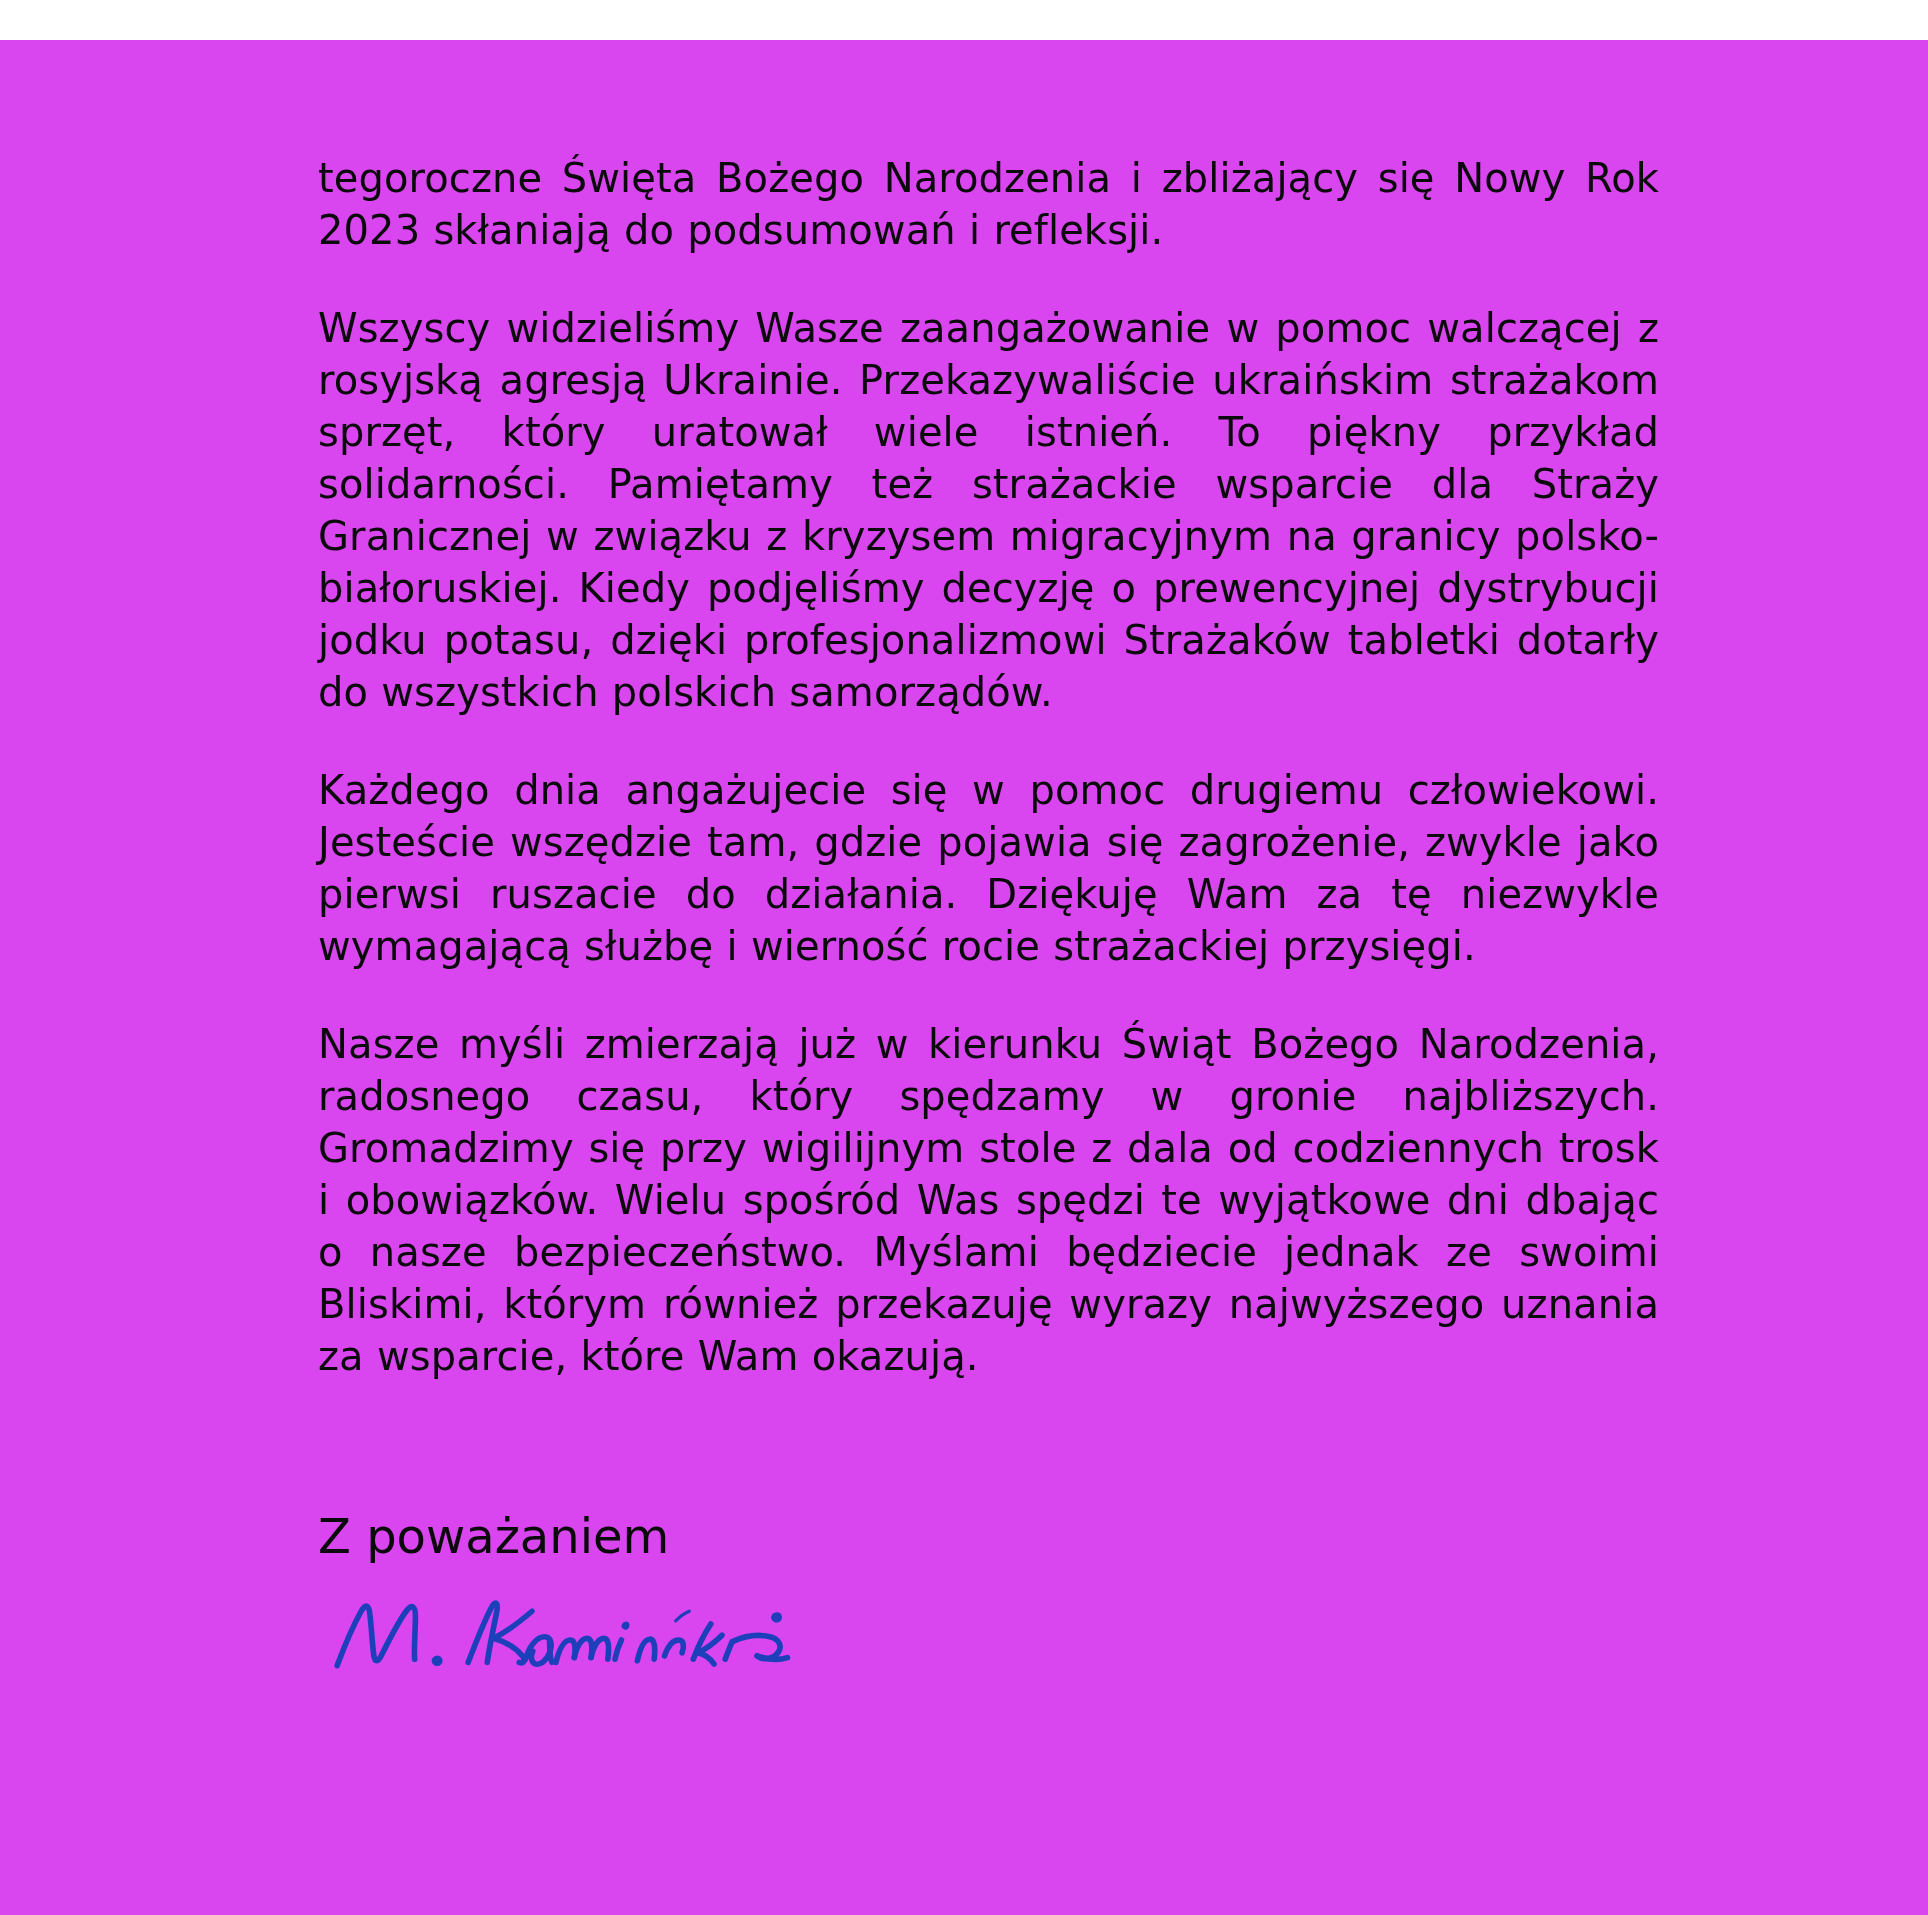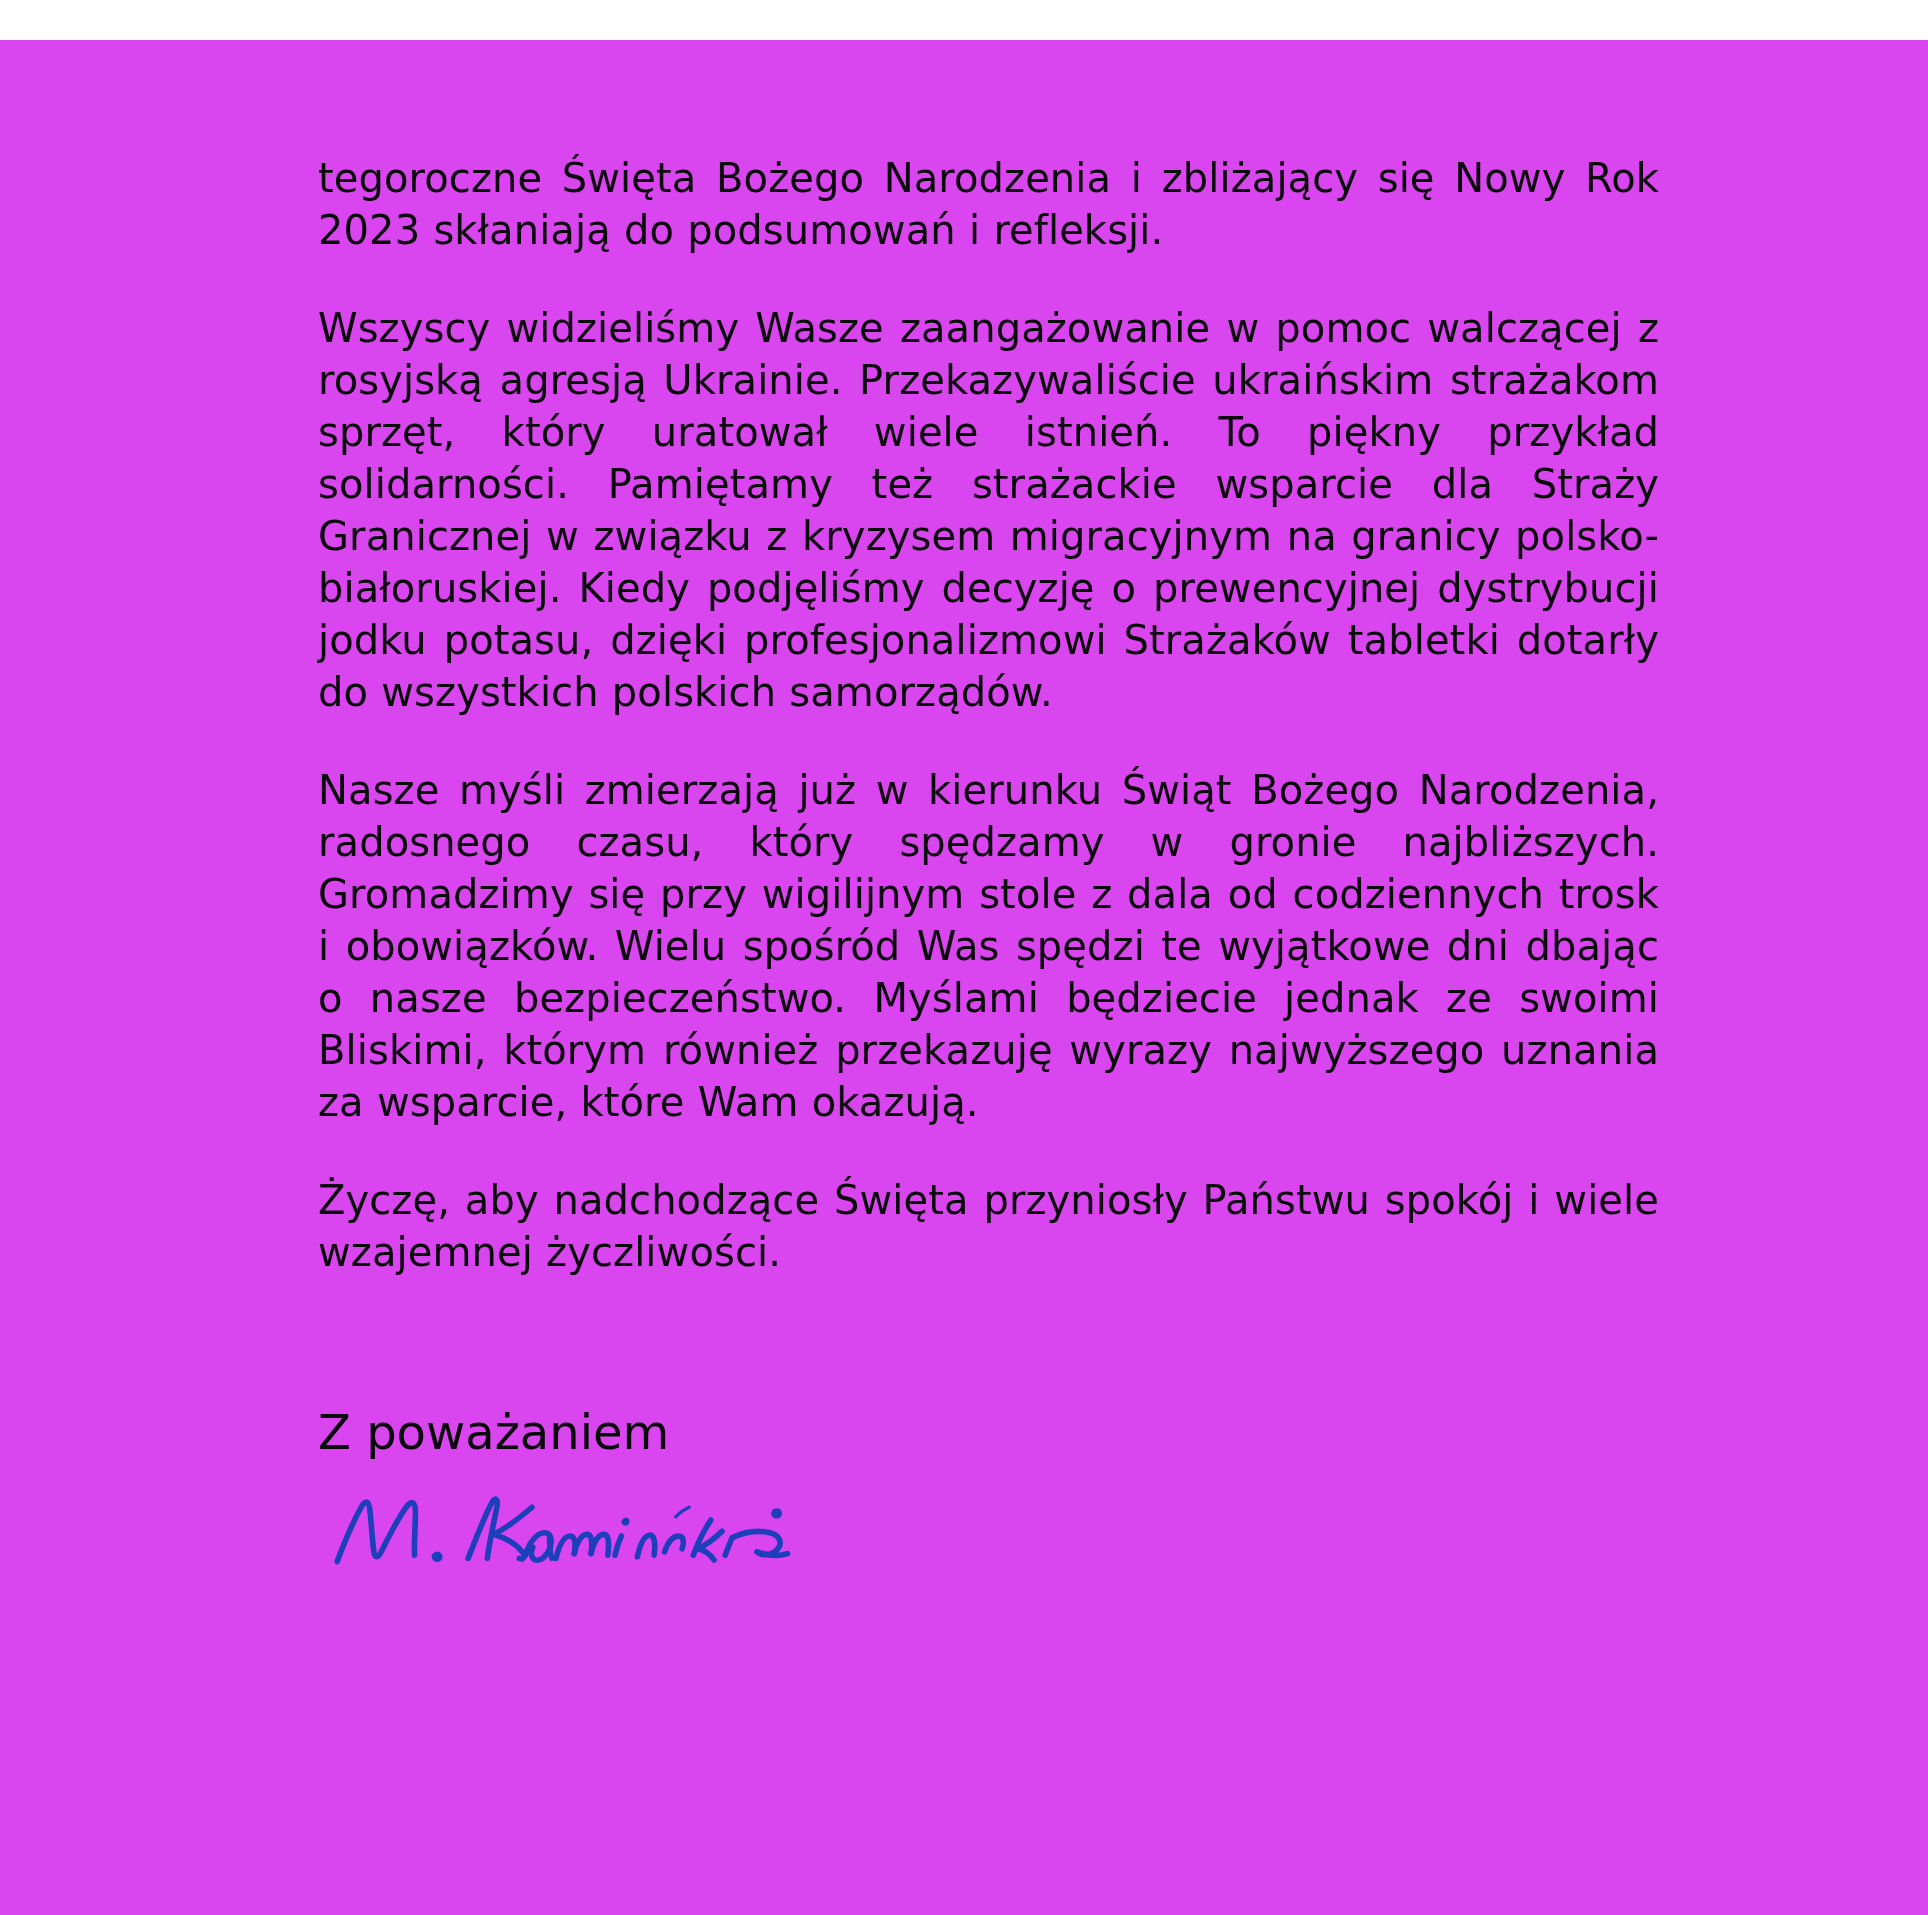--- a/index.html
+++ b/index.html
@@ -91,24 +91,24 @@
 <body>
 
 <div class="page">
 
   <div class="letter-body">
 
     <p class="para">tegoroczne Święta Bożego Narodzenia i zbliżający się Nowy Rok 2023 skłaniają do podsumowań i refleksji.</p>
 
     <p class="para">Wszyscy widzieliśmy Wasze zaangażowanie w pomoc walczącej z rosyjską agresją Ukrainie. Przekazywaliście ukraińskim strażakom sprzęt, który uratował wiele istnień. To piękny przykład solidarności. Pamiętamy też strażackie wsparcie dla Straży Granicznej w związku z kryzysem migracyjnym na granicy polsko-białoruskiej. Kiedy podjęliśmy decyzję o prewencyjnej dystrybucji jodku potasu, dzięki profesjonalizmowi Strażaków tabletki dotarły do wszystkich polskich samorządów.</p>
 
+    <p class="para">Każdego dnia angażujecie się w pomoc drugiemu człowiekowi. Jesteście wszędzie tam, gdzie pojawia się zagrożenie, zwykle jako pierwsi ruszacie do działania. Dziękuję Wam za tę niezwykle wymagającą służbę i wierność rocie strażackiej przysięgi.</p>
 
     <p class="para">Nasze myśli zmierzają już w kierunku Świąt Bożego Narodzenia, radosnego czasu, który spędzamy w gronie najbliższych. Gromadzimy się przy wigilijnym stole z dala od codziennych trosk i obowiązków. Wielu spośród Was spędzi te wyjątkowe dni dbając o nasze bezpieczeństwo. Myślami będziecie jednak ze swoimi Bliskimi, którym również przekazuję wyrazy najwyższego uznania za wsparcie, które Wam okazują.</p>
 
-    <p class="para">Życzę, aby nadchodzące Święta przyniosły Państwu spokój i wiele wzajemnej życzliwości.</p>
 
   </div>
 
   <div class="closing-block">
 
     <p class="closing">Z poważaniem</p>
 
     <div class="signature-wrap">
       <span class="sr-only">M. Kamiński</span>
       <svg viewBox="0 0 620 150" xmlns="http://www.w3.org/2000/svg" aria-hidden="true">

